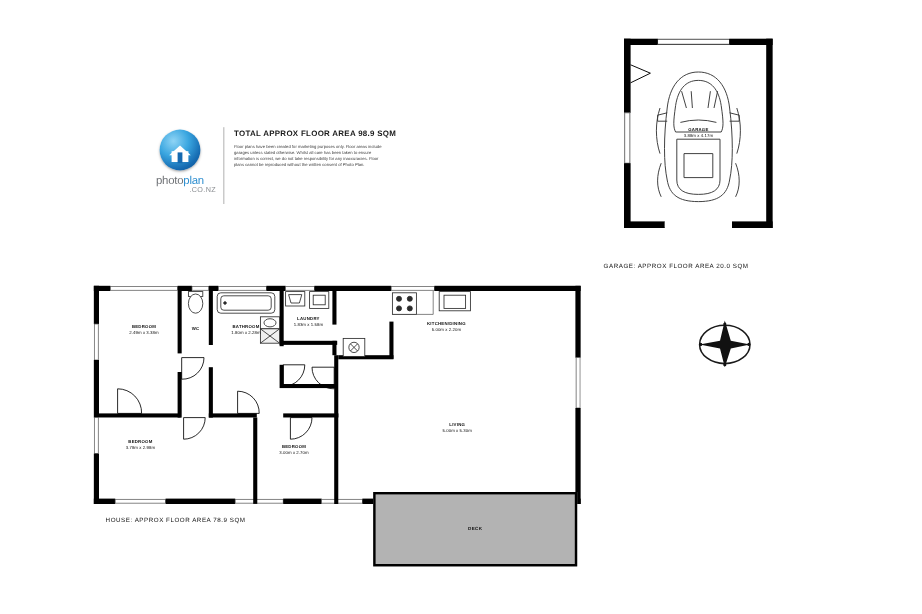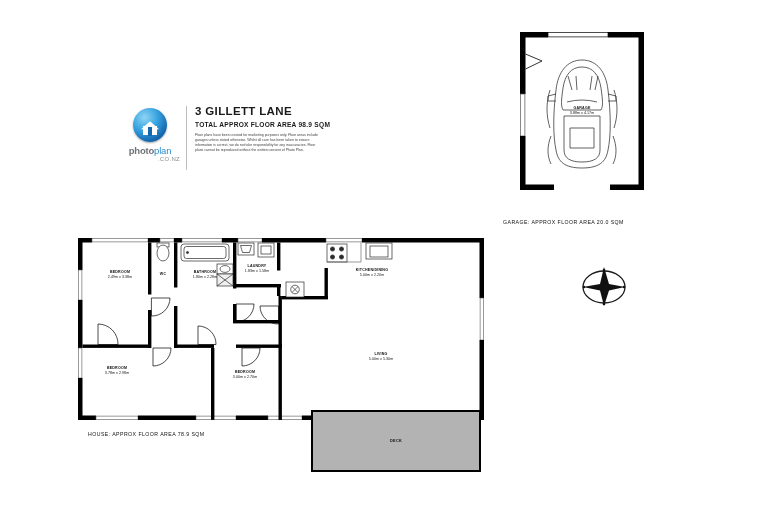--- a/index.html
+++ b/index.html
@@ -81,21 +81,21 @@
     z-index: 3;
   }
   .logo-word {
     margin-top: 3px;
     font-size: 9.5px;
     letter-spacing: -0.2px;
     color: #6f7276;
     font-weight: 400;
     white-space: nowrap;
   }
-  .logo-word b { font-weight: 700; color: #6f7276; }
+  .logo-word b { font-weight: 400; color: #6f7276; }
   .logo-word .blue { color: #2f8fd0; font-weight: 400; }
   .logo-sub {
     font-size: 6px;
     color: #8b8e92;
     letter-spacing: 0.3px;
     align-self: flex-end;
     margin-right: 2px;
   }
 
   .title-divider {
@@ -195,21 +195,20 @@
       </div>
       <div class="logo-word">
         <b>photo</b><span class="blue">plan</span>
       </div>
       <div class="logo-sub">.CO.NZ</div>
     </div>
 
     <div class="title-divider"></div>
 
     <div class="title-text">
-      <div class="addr">3 GILLETT LANE</div>
       <div class="area-line">TOTAL APPROX FLOOR AREA 98.9 SQM</div>
       <div class="disclaimer">Floor plans have been created for marketing purposes only. Floor areas include garages unless stated otherwise. Whilst all care has been taken to ensure information is correct, we do not take responsibility for any inaccuracies. Floor plans cannot be reproduced without the written consent of Photo Plan.</div>
     </div>
   </div>
 
   <div class="garage-block">
     <svg width="124" height="158" viewBox="0 0 124 158">
 
       <g>
 

